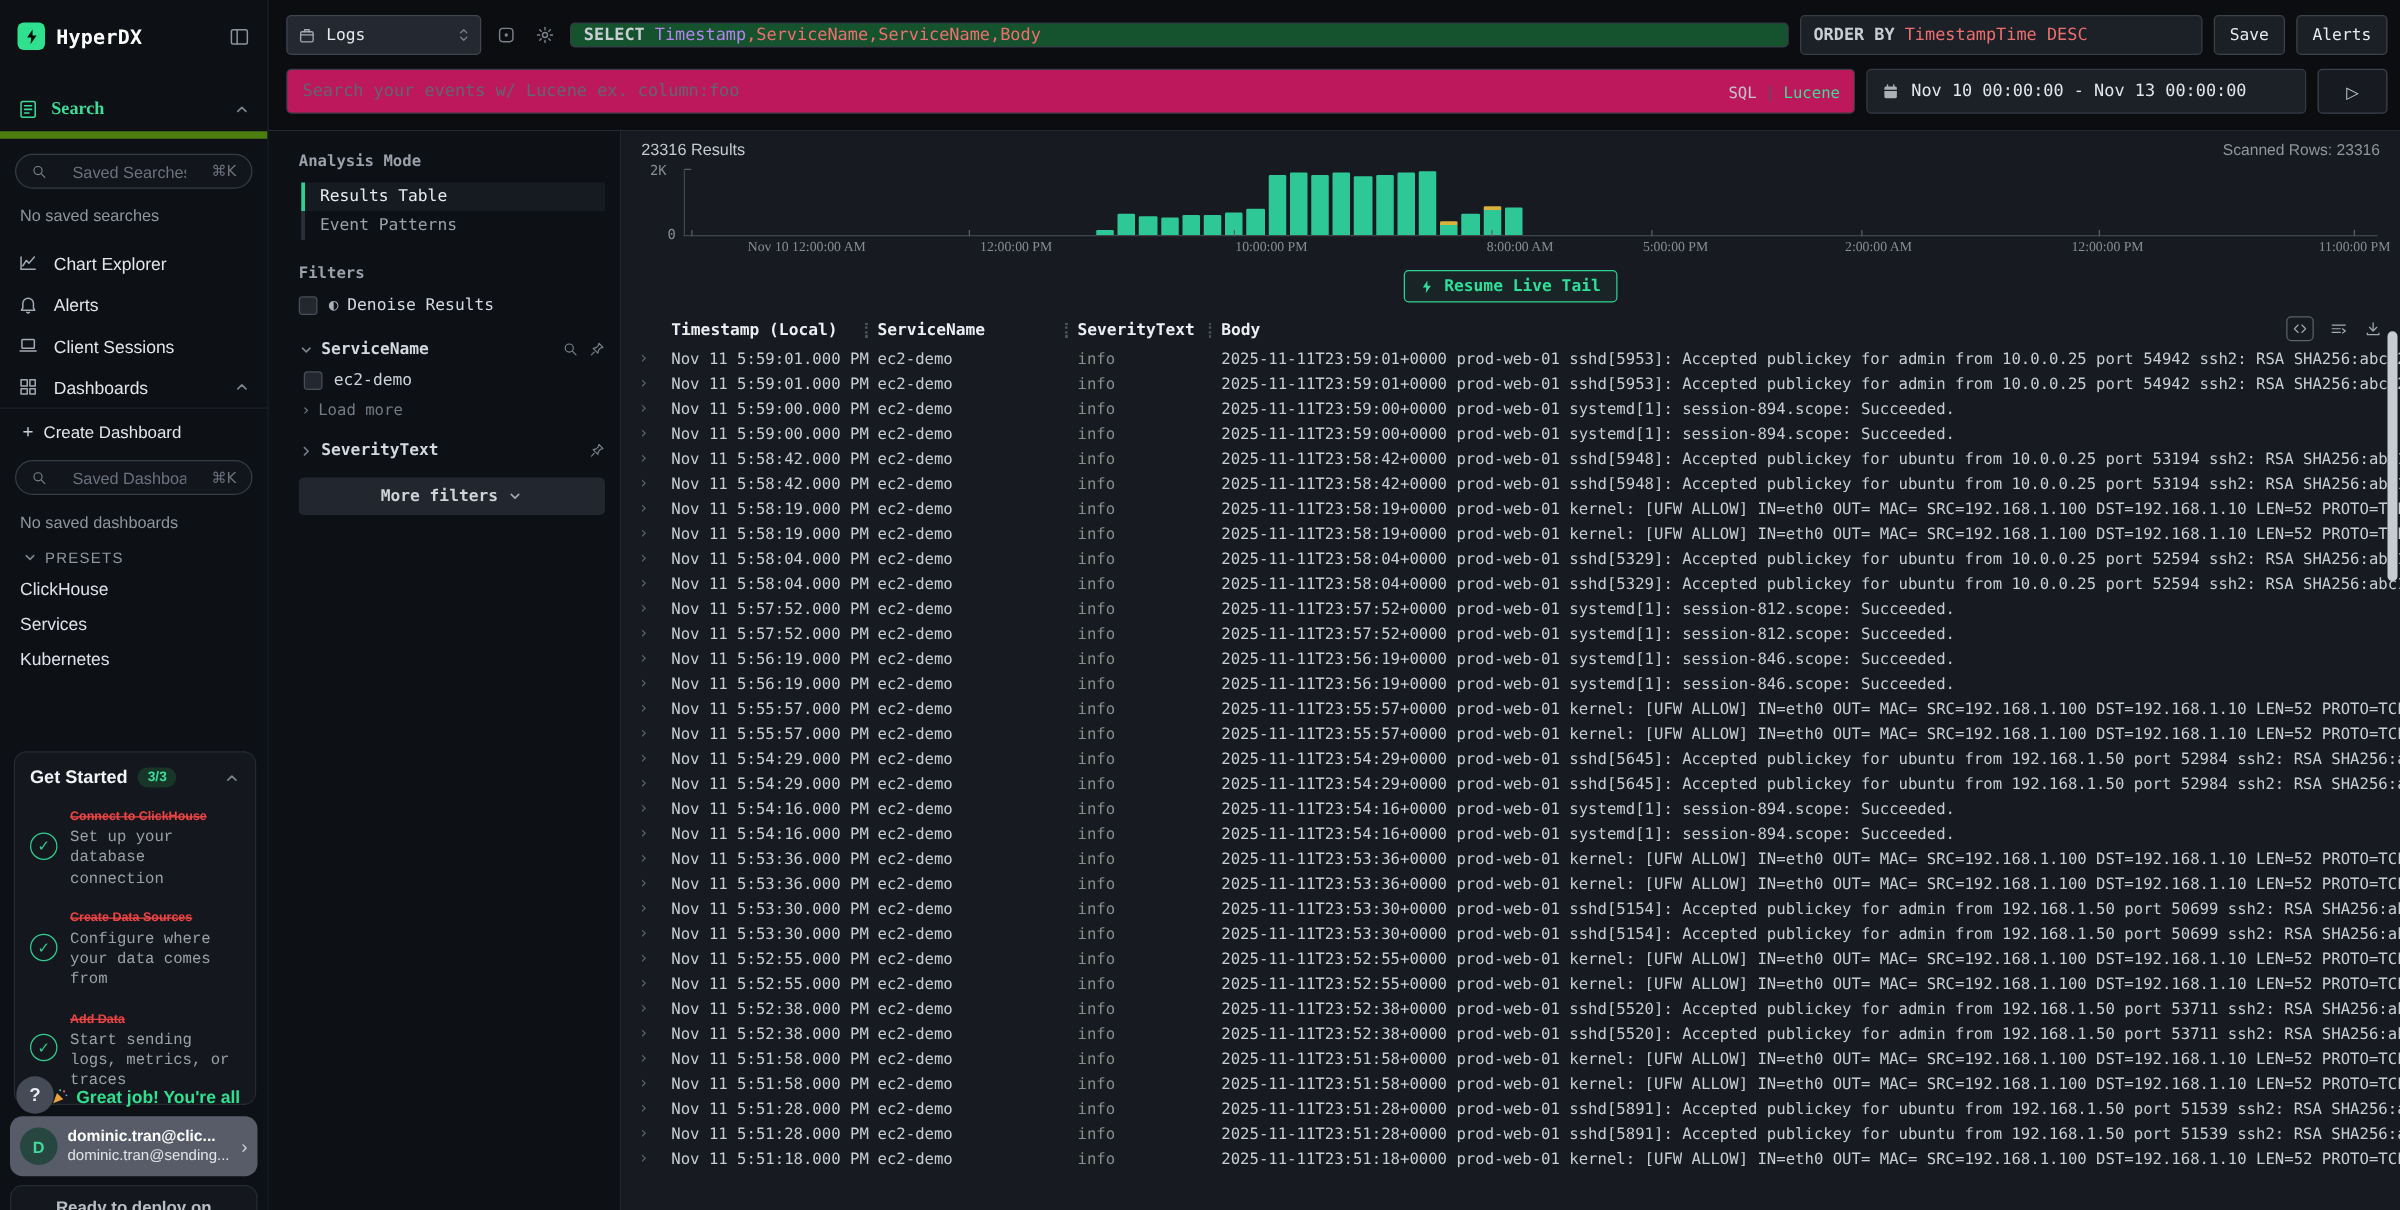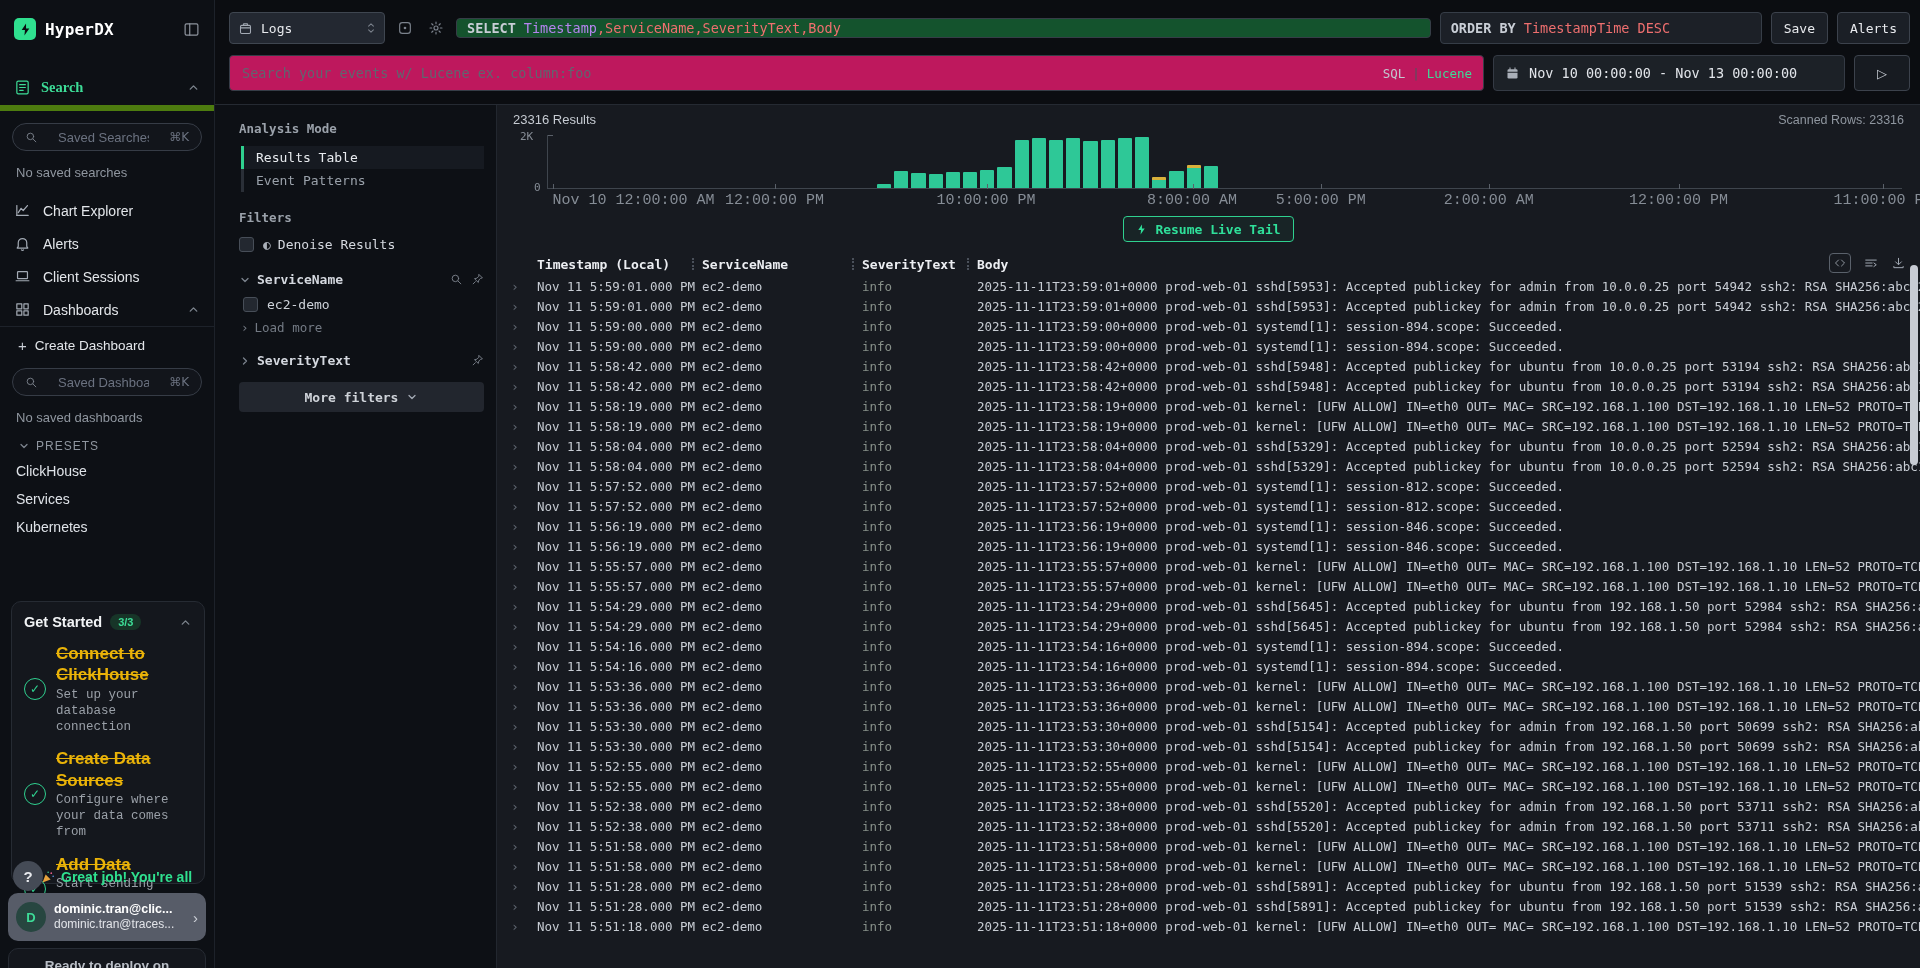--- a/index.html
+++ b/index.html
@@ -37,21 +37,21 @@
 
   .team-settings { display:flex; gap:12px; align-items:center; padding:10px 14px; margin-top:16px; font-size:14.5px; color:#e3e6ea; cursor:pointer; }
 
   .getstarted { position:absolute; left:11px; right:9px; top:601px; height:283px; background:#14171d; border:1px solid #262b33; border-radius:10px; padding:12px 12px 8px 12px; }
   .gs-head { display:flex; align-items:center; gap:8px; }
   .gs-title { font-weight:bold; font-size:14.5px; color:#f2f4f6; }
   .gs-badge { background:#173528; color:#3ddc97; font-size:11px; font-weight:bold; padding:2px 8px; border-radius:9px; }
   .gs-head .chev { margin-left:auto; }
   .gs-step { display:flex; gap:10px; margin-top:13px; }
   .gs-check { flex:0 0 22px; width:22px; height:22px; border:1.6px solid #2fd08f; border-radius:50%; color:#2fd08f; font-size:12px; display:flex; align-items:center; justify-content:center; align-self:center; }
-  .gs-step-title { color:#eab308; font-weight:bold; font-size:17px; text-decoration:line-through; line-height:1.25;margin-top:44px; }
+  .gs-step-title { color:#ef4444; font-weight:bold; font-size:10px; text-decoration:line-through; line-height:1.25;margin-top:44px; }
   .gs-step-desc { color:#9aa0a8; font-size:12.5px; line-height:1.3; margin-top:1px;font-family:Liberation Mono, monospace; }
 
   .help-bubble { position:absolute; left:13px; top:861px; width:30px; height:30px; border-radius:50%; background:#454b56; color:#e8eaee; display:flex; align-items:center; justify-content:center; font-size:15px; font-weight:bold; cursor:pointer; z-index:3; }
   .congrats-row { position:absolute; left:40px; top:869px; display:flex; gap:6px; align-items:center; z-index:2; }
   .congrats-txt { color:#2fe08f; font-weight:bold; font-size:14px; white-space:nowrap; }
   .user-card { position:absolute; left:8px; right:8px; top:893px; height:48px; background:#575c68; border-radius:10px; display:flex; align-items:center; gap:8px; padding:0 8px; cursor:pointer; z-index:4; }
   .avatar { width:30px; height:30px; border-radius:50%; background:#274640; color:#3ddc97; font-weight:bold; font-size:13px; display:flex; align-items:center; justify-content:center; }
   .user-name { color:#fff; font-weight:bold; font-size:12.5px; line-height:1.2; white-space:nowrap; }
   .user-mail { color:#e2e4e9; font-size:12px; line-height:1.2; white-space:nowrap; }
   .user-chev { margin-left:auto; color:#cdd1d8; font-size:15px; }
@@ -113,21 +113,21 @@
 
   .chart-wrap { padding:8px 18px 0 50px; }
   .plot { position:relative; height:54px; border-left:1px solid #3f454d; border-bottom:1px solid #3f454d; }
   .ylab-top { position:absolute; left:-28px; top:-5px; font-family:"DejaVu Sans Mono", monospace; font-size:11px; color:#868d96; }
   .ylab-bot { position:absolute; left:-14px; bottom:-6px; font-family:"DejaVu Sans Mono", monospace; font-size:11px; color:#868d96; }
   .ytick { position:absolute; left:0; top:0; width:5px; height:1px; background:#5a6069; }
   .bars { position:absolute; left:24.3%; width:25.2%; bottom:0; top:2px; display:flex; align-items:flex-end; gap:3px; }
   .bar { flex:1; background:#2ec897; border-radius:1px 1px 0 0; min-height:2px; cursor:pointer; }
   .bar.warn { background:linear-gradient(to bottom, #d9b13b 0 3px, #2ec897 3px); }
   .xtickmark { position:absolute; bottom:-1px; width:1px; height:5px; background:#5a6069; }
-  .x-ticks { position:relative; height:17px; font-family:Liberation Mono, monospace; font-size:15px; color:#868d96; }
+  .x-ticks { position:relative; height:17px; font-family:Liberation Serif, serif; font-size:11px; color:#868d96;margin-left:46px; }
   .x-ticks span { position:absolute; top:3px; transform:translateX(-50%); white-space:nowrap; }
   .x-ticks span.left-align { transform:none; }
 
   .livetail-row { height:46px; display:flex; align-items:center; justify-content:center; }
   .livetail-btn { display:flex; align-items:center; gap:8px; height:26px; padding:0 12px; border:1px solid #2fd08f; border-radius:4px; background:rgba(47,208,143,0.06); color:#2fe09a; font-family:"DejaVu Sans Mono", monospace; font-weight:bold; font-size:13px; cursor:pointer; }
 
   .log-table { flex:1; overflow:hidden; position:relative; padding:0 0 0 14px; }
   .lt-header { position:relative; display:flex; align-items:center; height:24px; font-family:"DejaVu Sans Mono", monospace; font-weight:bold; font-size:13px; color:#eceef2; }
   .hc { white-space:nowrap; overflow:hidden; }
   .hc.chev-col { width:26px; }
@@ -294,21 +294,21 @@
         <circle cx="18" cy="5" r="1.4" fill="#e85d8a"></circle>
         <circle cx="13" cy="3.5" r="1.2" fill="#3ddc97"></circle>
         <circle cx="21" cy="10" r="1.2" fill="#6aa8f7"></circle>
       </svg>
     <span class="congrats-txt">Great job! You're all</span>
   </div>
   <div class="user-card">
     <span class="avatar">D</span>
     <span>
       <div class="user-name">dominic.tran@clic...</div>
-      <div class="user-mail">dominic.tran@traces...</div>
+      <div class="user-mail">dominic.tran@sending...</div>
     </span>
     <span class="user-chev">›</span>
   </div>
   <div class="ready-card">
     <span>Ready to deploy on</span>
   </div>
 </div>
 
 <div class="main">
 
@@ -338,21 +338,21 @@
       </span>
       <span class="icon-btn">
         <svg class="icon dim" width="16" height="16" viewBox="0 0 24 24">
             <circle cx="12" cy="12" r="3"></circle>
             <path d="M12 3 v2.6 M12 18.4 v2.6 M3 12 h2.6 M18.4 12 H21 M5.6 5.6 l1.9 1.9 M16.5 16.5 l1.9 1.9 M18.4 5.6 l-1.9 1.9 M7.5 16.5 l-1.9 1.9"></path>
           </svg>
       </span>
       <div class="query-box">
         <span class="kw">SELECT</span>
         <span class="fld-purple">Timestamp</span>
-        <span class="fld-red">,ServiceName,SeverityText,Body</span>
+        <span class="fld-red">,ServiceName,ServiceName,Body</span>
       </div>
       <div class="orderby-box">
         <span class="kw">ORDER BY</span>
         <span class="fld-red">TimestampTime DESC</span>
       </div>
       <button class="tb-btn">Save</button>
       <button class="tb-btn">Alerts</button>
     </div>
 
     <div class="tb-row second">

